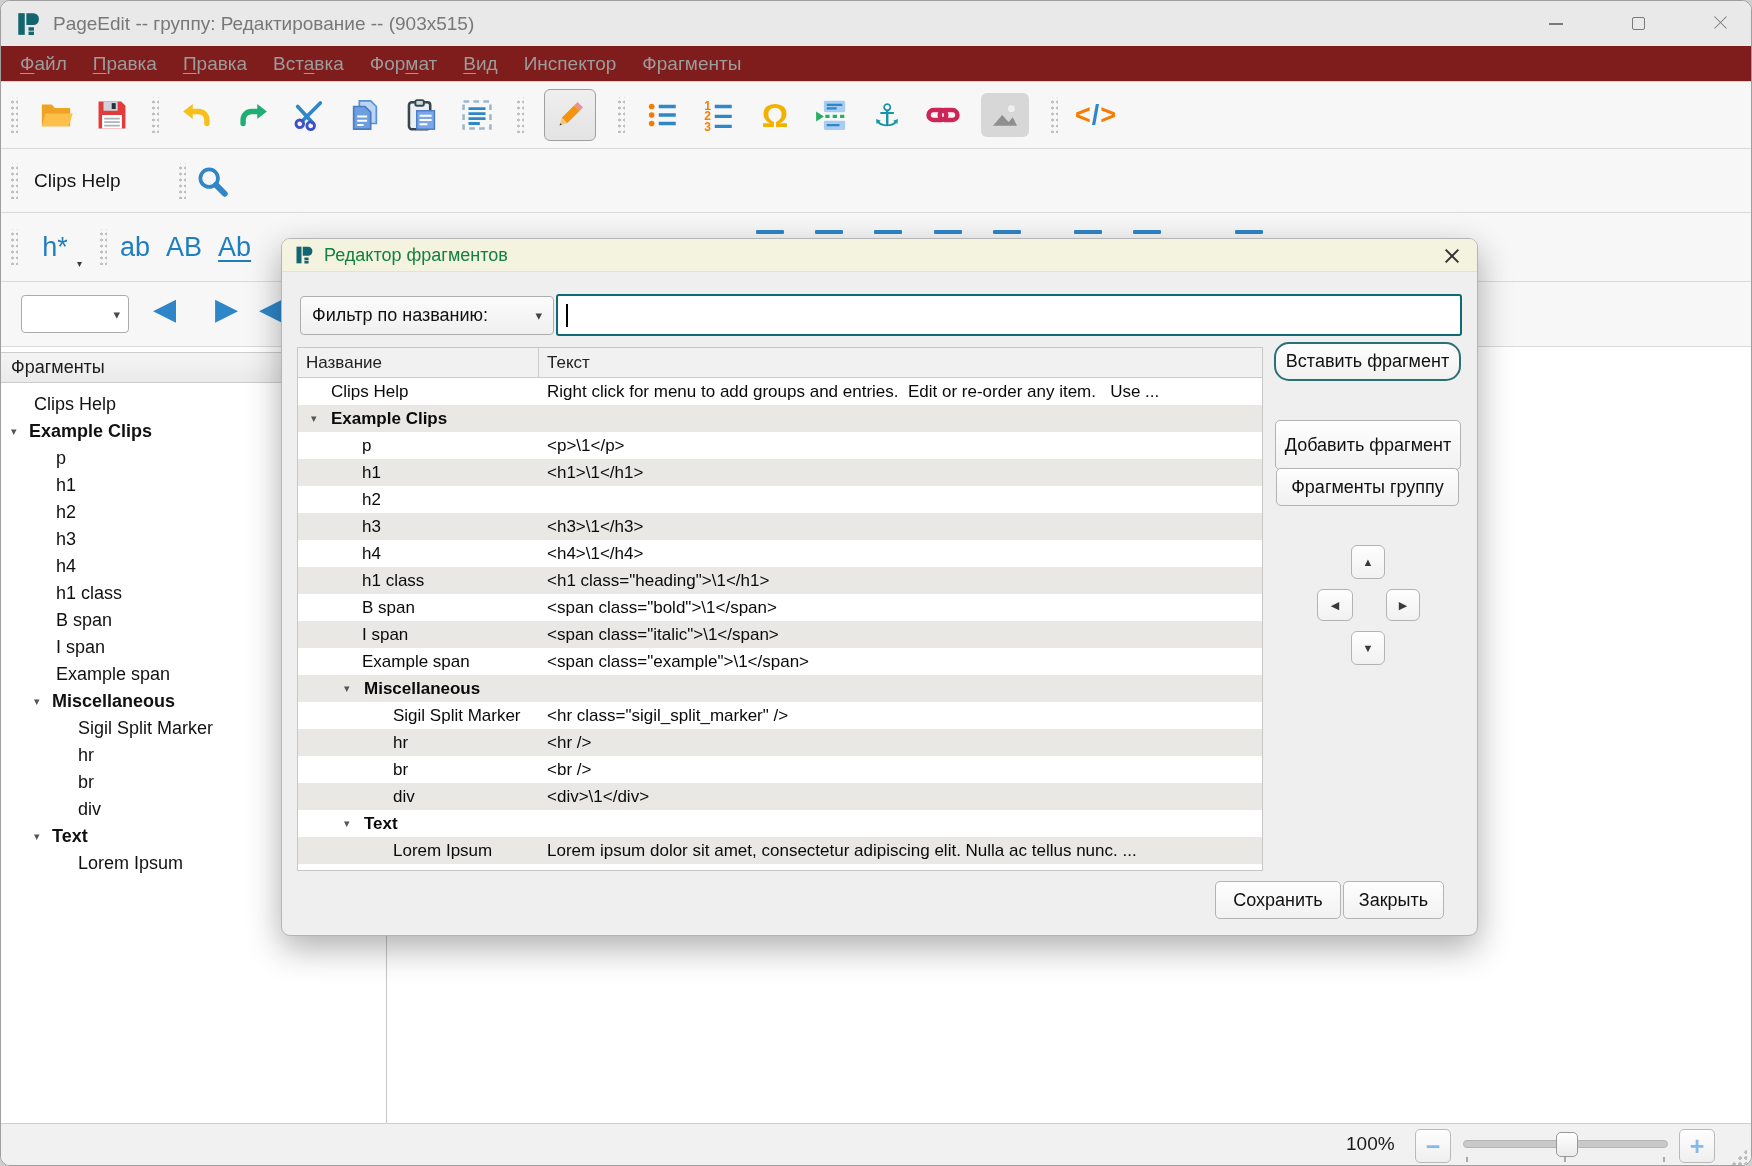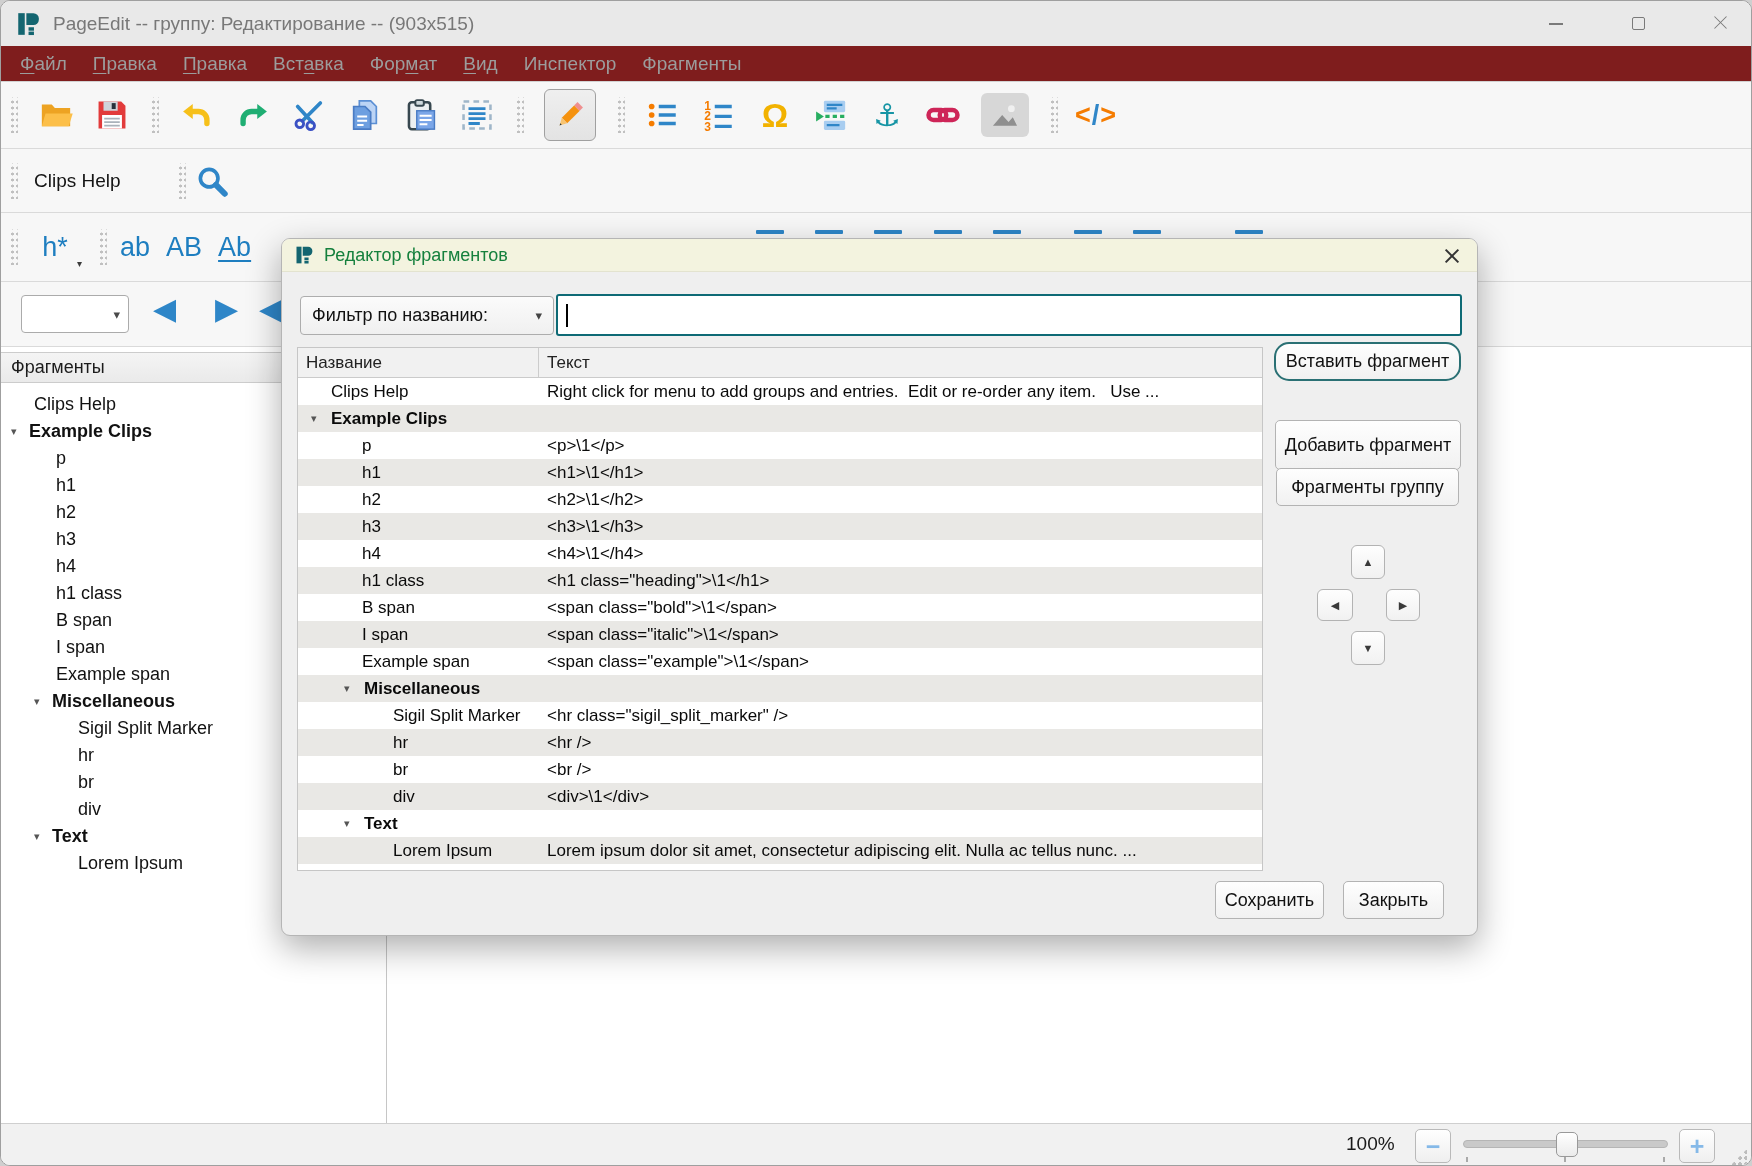--- a/index.html
+++ b/index.html
@@ -134,21 +134,21 @@
        border-radius:5px;font-size:18px;color:#111;display:flex;align-items:center;justify-content:center;
        font-family:inherit;}
   .btn.default{border:2px solid #2a7074;}
   .btn-insert{left:992px;top:103px;width:187px;height:39px;border-radius:15px;}
   .btn-addclip{left:993px;top:181px;width:186px;height:50px;}
   .btn-addgroup{left:994px;top:229px;width:183px;height:38px;}
   .btn-up{left:1069px;top:306px;width:34px;height:34px;font-size:11px;color:#3a3a3a;border-radius:6px;}
   .btn-left{left:1035px;top:350px;width:36px;height:32px;font-size:11px;color:#3a3a3a;border-radius:6px;}
   .btn-right{left:1104px;top:350px;width:34px;height:32px;font-size:11px;color:#3a3a3a;border-radius:6px;}
   .btn-down{left:1069px;top:392px;width:34px;height:34px;font-size:11px;color:#3a3a3a;border-radius:6px;}
-  .btn-save{left:933px;top:642px;width:109px;height:38px;}
+  .btn-save{left:933px;top:642px;width:126px;height:38px;}
   .btn-close{left:1061px;top:642px;width:101px;height:38px;}
 </style>
 </head>
 <body>
 
 <div class="window">
 
   <div class="titlebar">
     <svg class="logo" viewBox="0 0 24 24">
       <g fill="#136570">
@@ -512,21 +512,20 @@
           <div class="trow">
             <div class="cell name" style="padding-left: 64px;"><span class="nm">p</span></div>
             <div class="cell text">&lt;p&gt;\1&lt;/p&gt;</div>
           </div>
           <div class="trow alt">
             <div class="cell name" style="padding-left: 64px;"><span class="nm">h1</span></div>
             <div class="cell text">&lt;h1&gt;\1&lt;/h1&gt;</div>
           </div>
           <div class="trow">
             <div class="cell name" style="padding-left: 64px;"><span class="nm">h2</span></div>
-            <div class="cell text">&lt;h2&gt;\1&lt;/h2&gt;</div>
           </div>
           <div class="trow alt">
             <div class="cell name" style="padding-left: 64px;"><span class="nm">h3</span></div>
             <div class="cell text">&lt;h3&gt;\1&lt;/h3&gt;</div>
           </div>
           <div class="trow">
             <div class="cell name" style="padding-left: 64px;"><span class="nm">h4</span></div>
             <div class="cell text">&lt;h4&gt;\1&lt;/h4&gt;</div>
           </div>
           <div class="trow alt">

